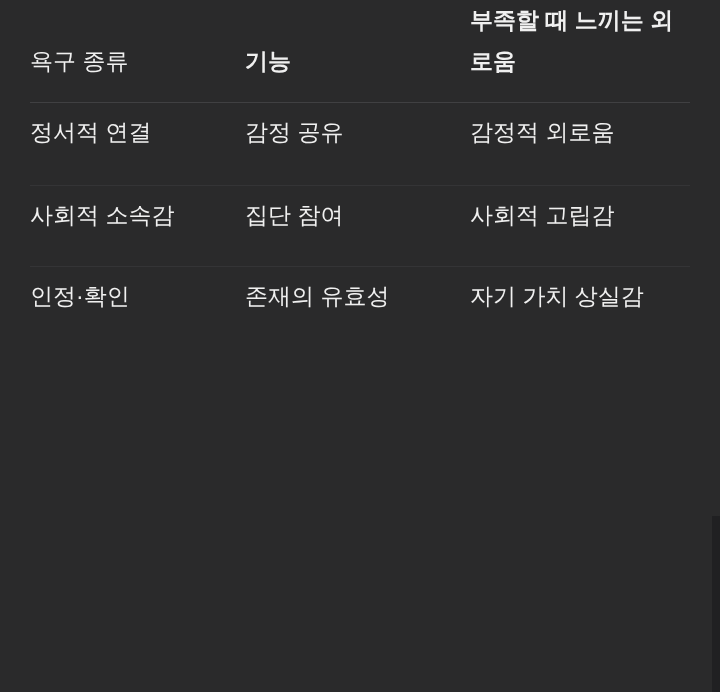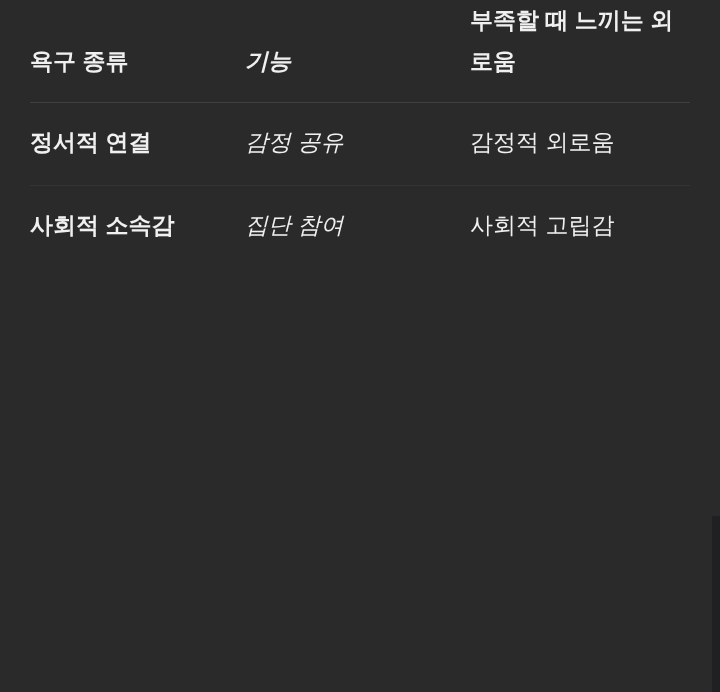--- a/index.html
+++ b/index.html
@@ -37,30 +37,30 @@
   thead th{
     height:102px;
     vertical-align:bottom;
     font-weight:700;
     line-height:41px;
     padding:0 0 20px 0;
     border-bottom:1px solid var(--header-divider);
   }
   tbody td{
     line-height:44px;
-    padding:17px 0 0 0;
+    padding:7px 0 0 0;
     border-bottom:1px solid var(--row-divider);
   }
   tbody tr:last-child td{border-bottom:none;}
   
   col.c1{width:215px;}
   col.c2{width:225px;}
   col.c3{width:220px;}
-  th:nth-child(1),td:nth-child(1){padding-right:20px;font-weight:700;}
-  th:nth-child(2),td:nth-child(2){padding-right:40px;font-style:italic;}
+  th:nth-child(1),td:nth-child(1){padding-right:20px;font-weight:400;}
+  th:nth-child(2),td:nth-child(2){padding-right:40px;}
   th:nth-child(3),td:nth-child(3){padding-right:10px;}
   td:nth-child(2),td:nth-child(3){font-weight:400;}
   
   tbody tr:nth-child(1) td{height:83px;}
   tbody tr:nth-child(2) td{height:81px;}
   tbody tr:nth-child(3) td{height:132px;}
   tbody tr:nth-child(4) td{height:80px;}
   tbody tr:nth-child(5) td{height:84px;}
   tbody tr:nth-child(6) td{height:130px;}
   .scrollbar-track{
@@ -91,17 +91,22 @@
         <tr>
           <td>정서적 연결</td>
           <td>감정 공유</td>
           <td>감정적 외로움</td>
         </tr>
         <tr>
           <td>사회적 소속감</td>
           <td>집단 참여</td>
           <td>사회적 고립감</td>
         </tr>
+        <tr>
+          <td>인정·확인</td>
+          <td>존재의 유효성</td>
+          <td>자기 가치 상실감</td>
+        </tr>
       </tbody>
   </table>
 </div>
 
 <div class="scrollbar-track"></div>
 
 </body></html>

